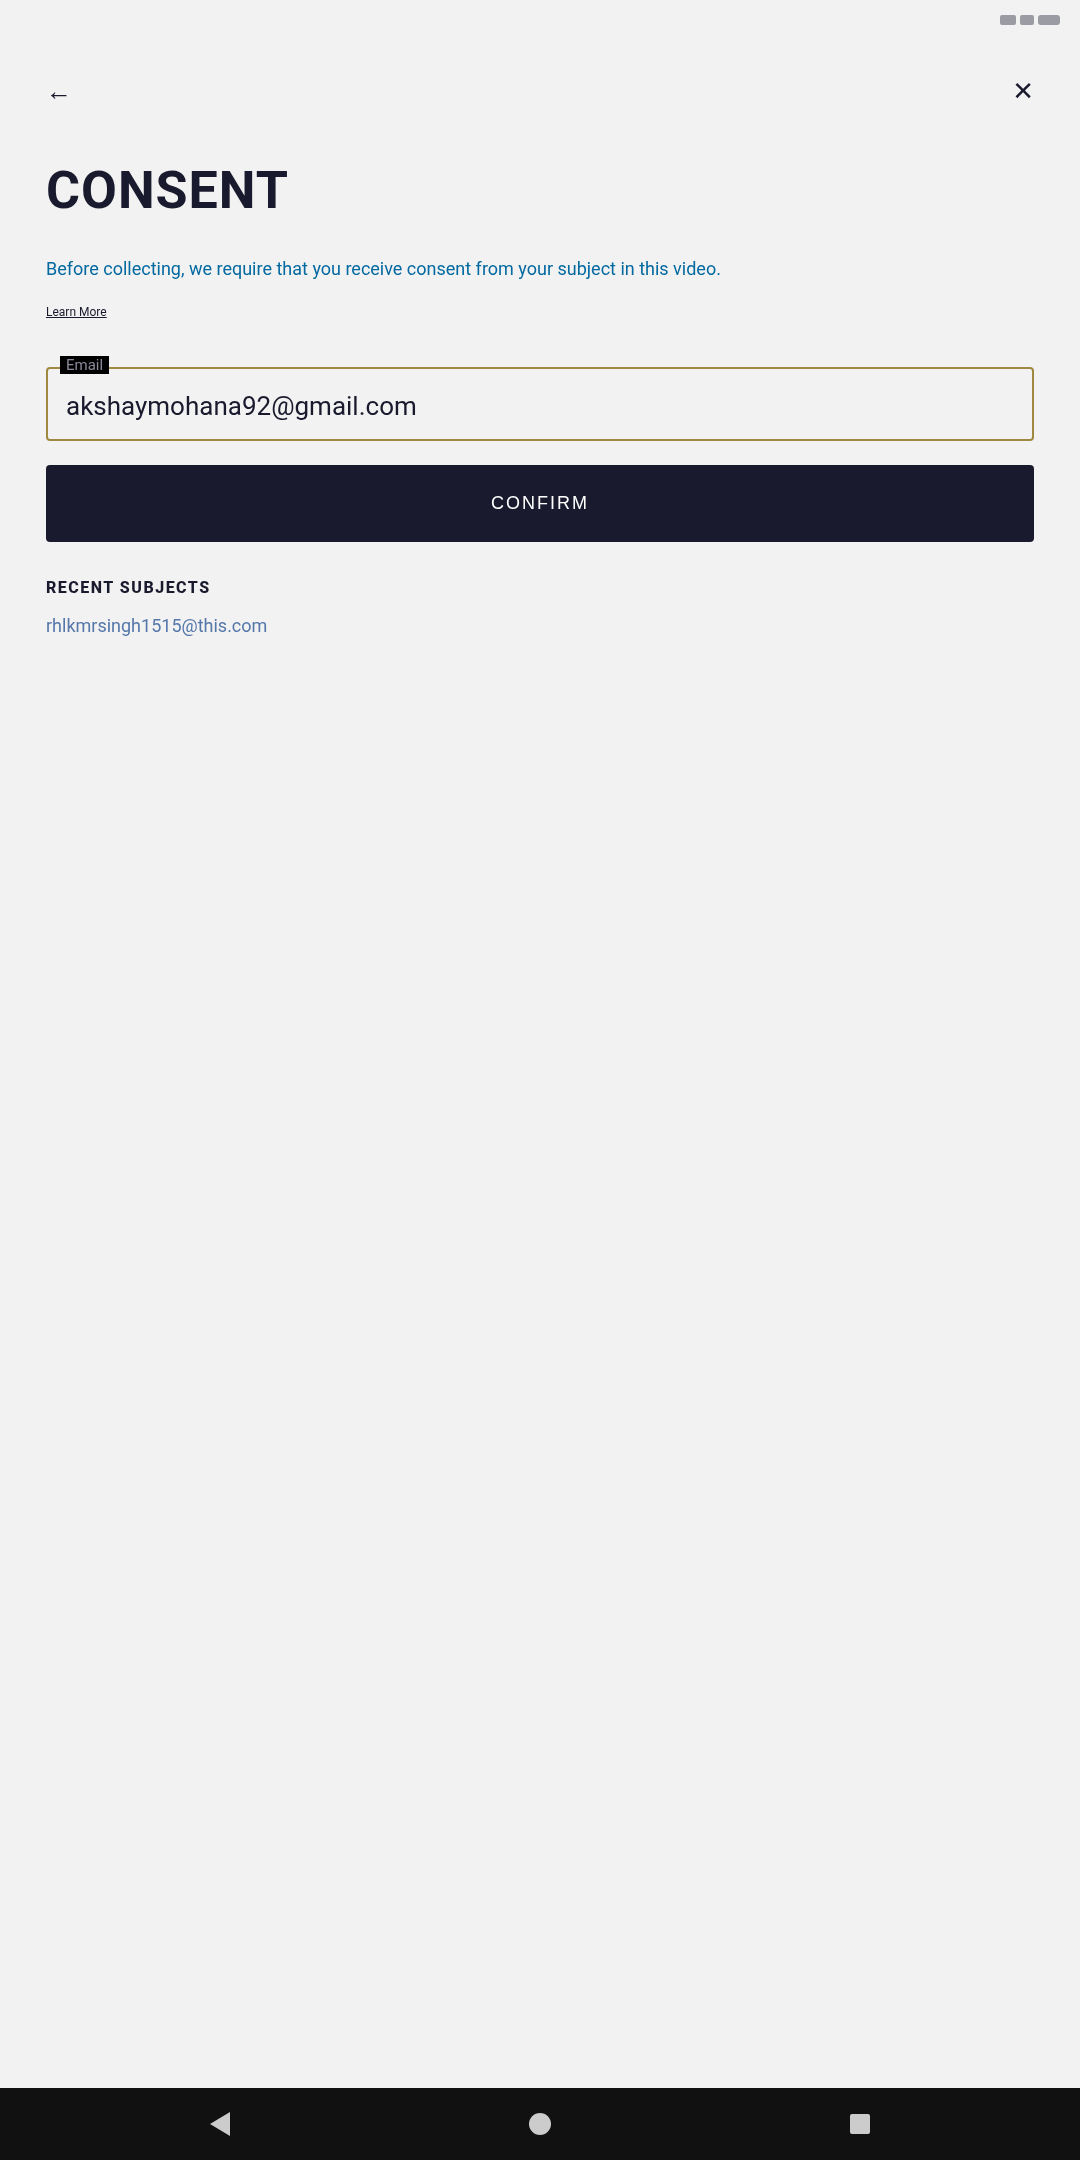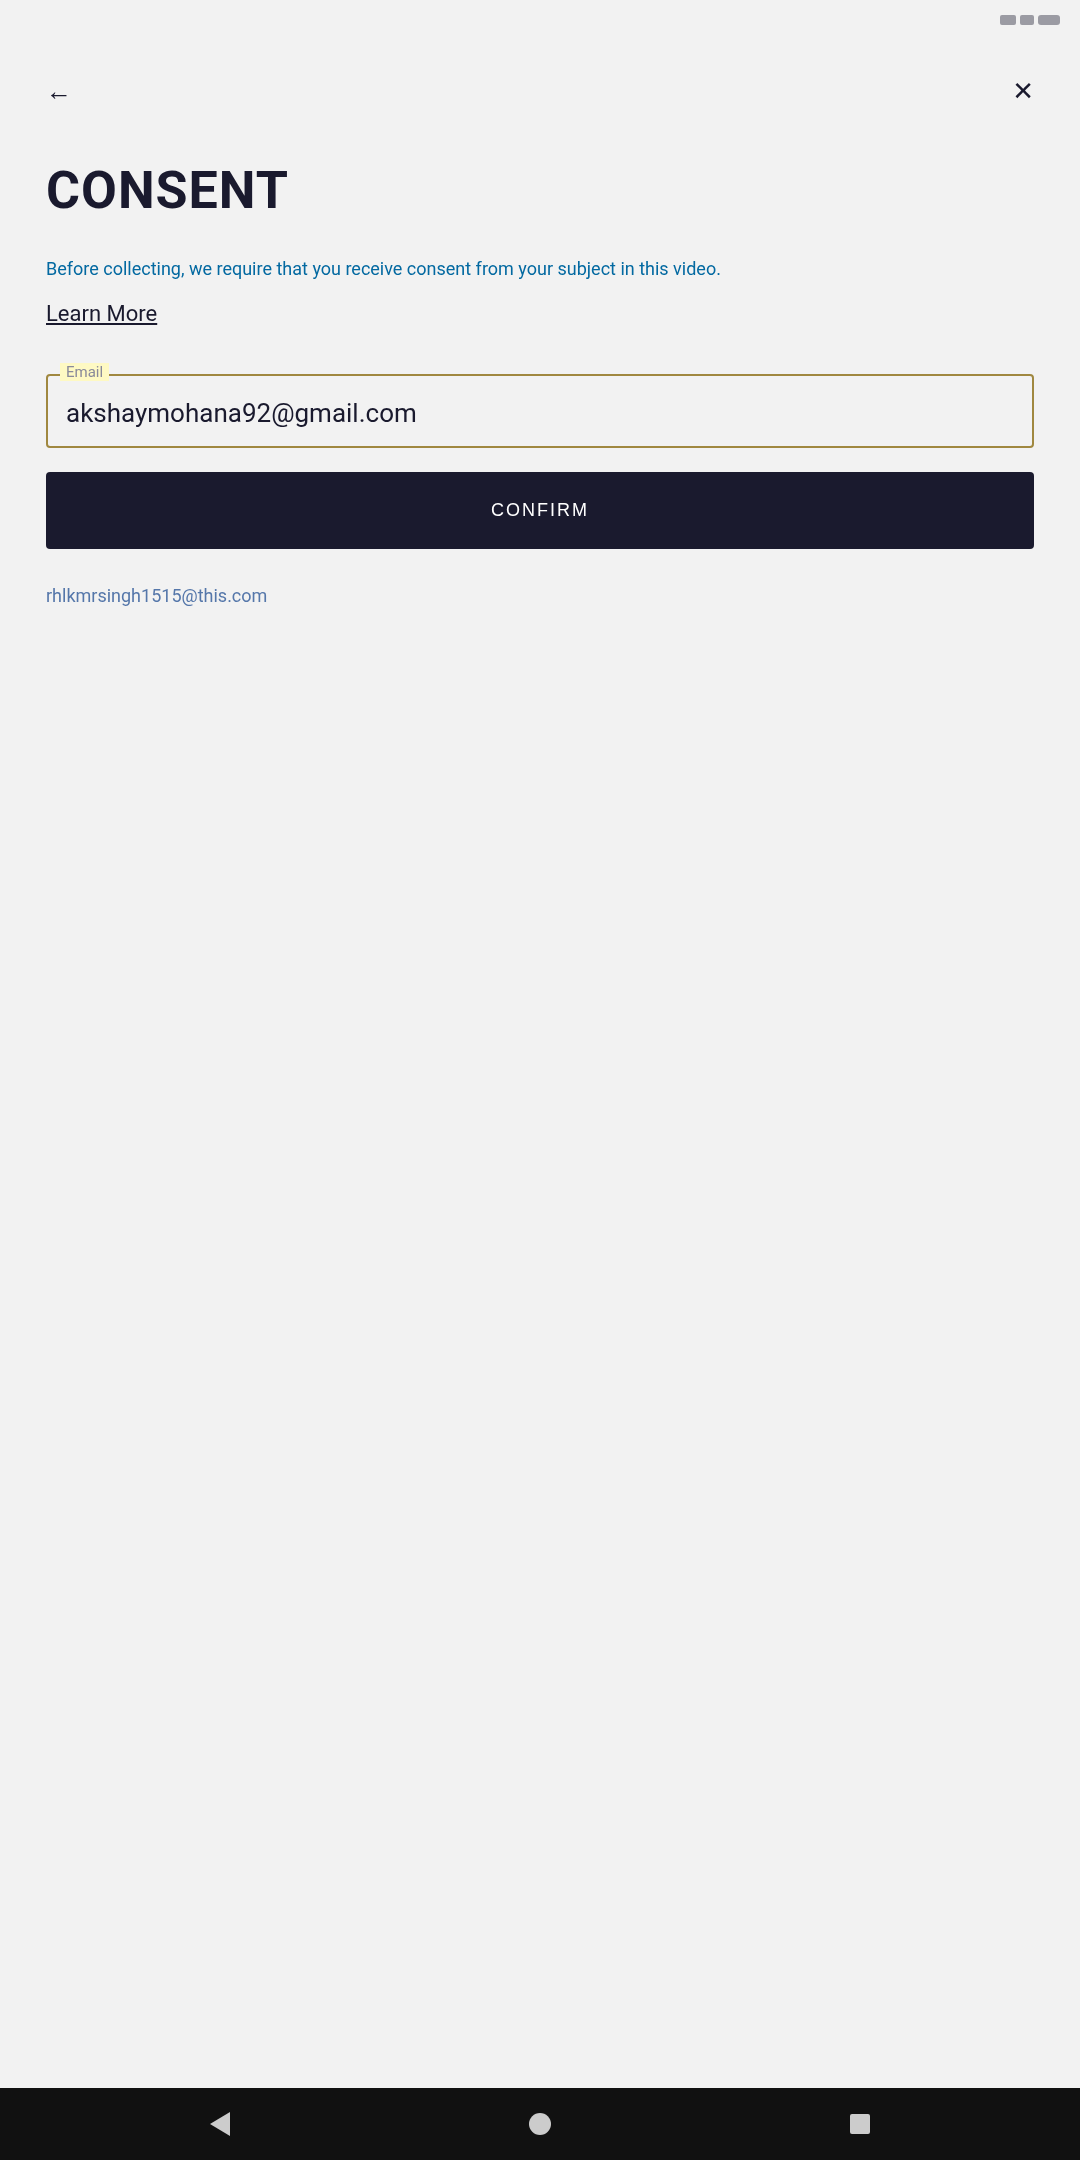--- a/index.html
+++ b/index.html
@@ -106,39 +106,39 @@
     }
 
     .description-text {
       font-size: 18px;
       color: #0369a1;
       line-height: 1.55;
       margin-bottom: 18px;
     }
 
     .learn-more-link {
-      font-size: 22px;
+      font-size: 12px;
       color: #1a1a2e;
       text-decoration: underline;
       cursor: pointer;
       display: inline-block;
       margin-bottom: 48px;
       font-weight: 400;
     }
 
     .email-field-wrapper {
       position: relative;
       margin-bottom: 24px;
     }
 
     .email-label {
       position: absolute;
       top: -11px;
       left: 14px;
-      background: #fef9c3;
+      background: #000000;
       padding: 0 6px;
       font-size: 15px;
       color: #8a8a9a;
       font-weight: 400;
       z-index: 1;
       text-align: right;
     }
 
     .email-input {
       width: 100%;
@@ -262,20 +262,21 @@
   <div class="email-field-wrapper">
     <label class="email-label">Email</label>
     <input class="email-input" type="email" value="akshaymohana92@gmail.com" style="">
   </div>
 
   
   <button class="confirm-button">CONFIRM</button>
 
   
   <div class="recent-subjects">
+    <div class="recent-subjects-label">RECENT SUBJECTS</div>
     <div class="recent-subject-item">rhlkmrsingh1515@this.com</div>
   </div>
 
 </div>
 
 <div class="bottom-nav">
   <button class="nav-btn">
     <div class="nav-triangle"></div>
   </button>
   <button class="nav-btn">

